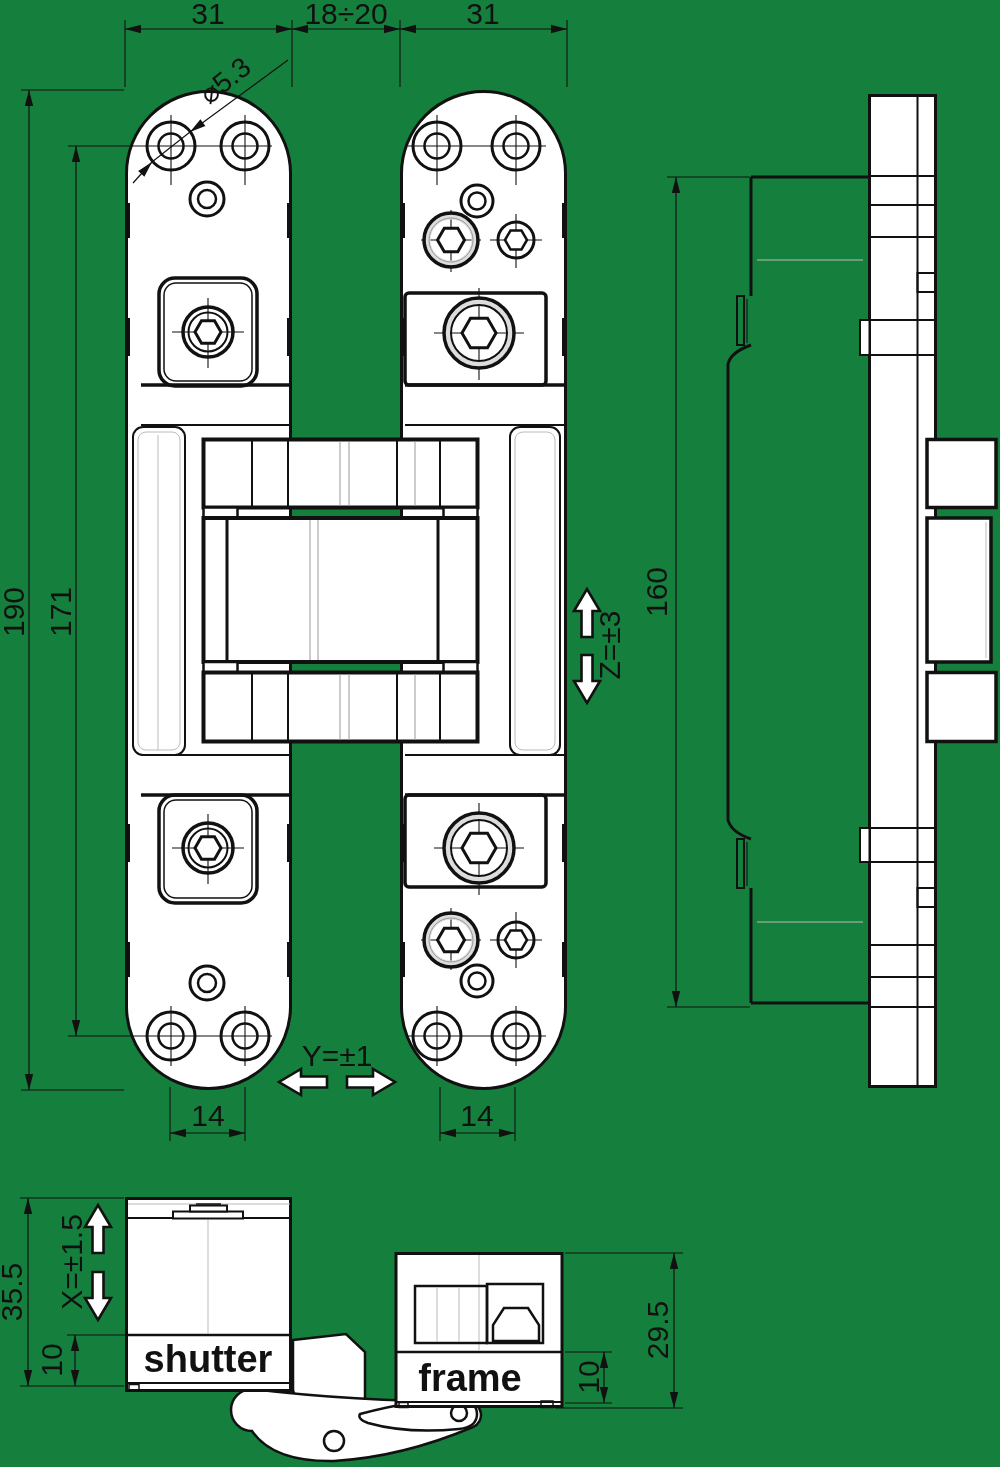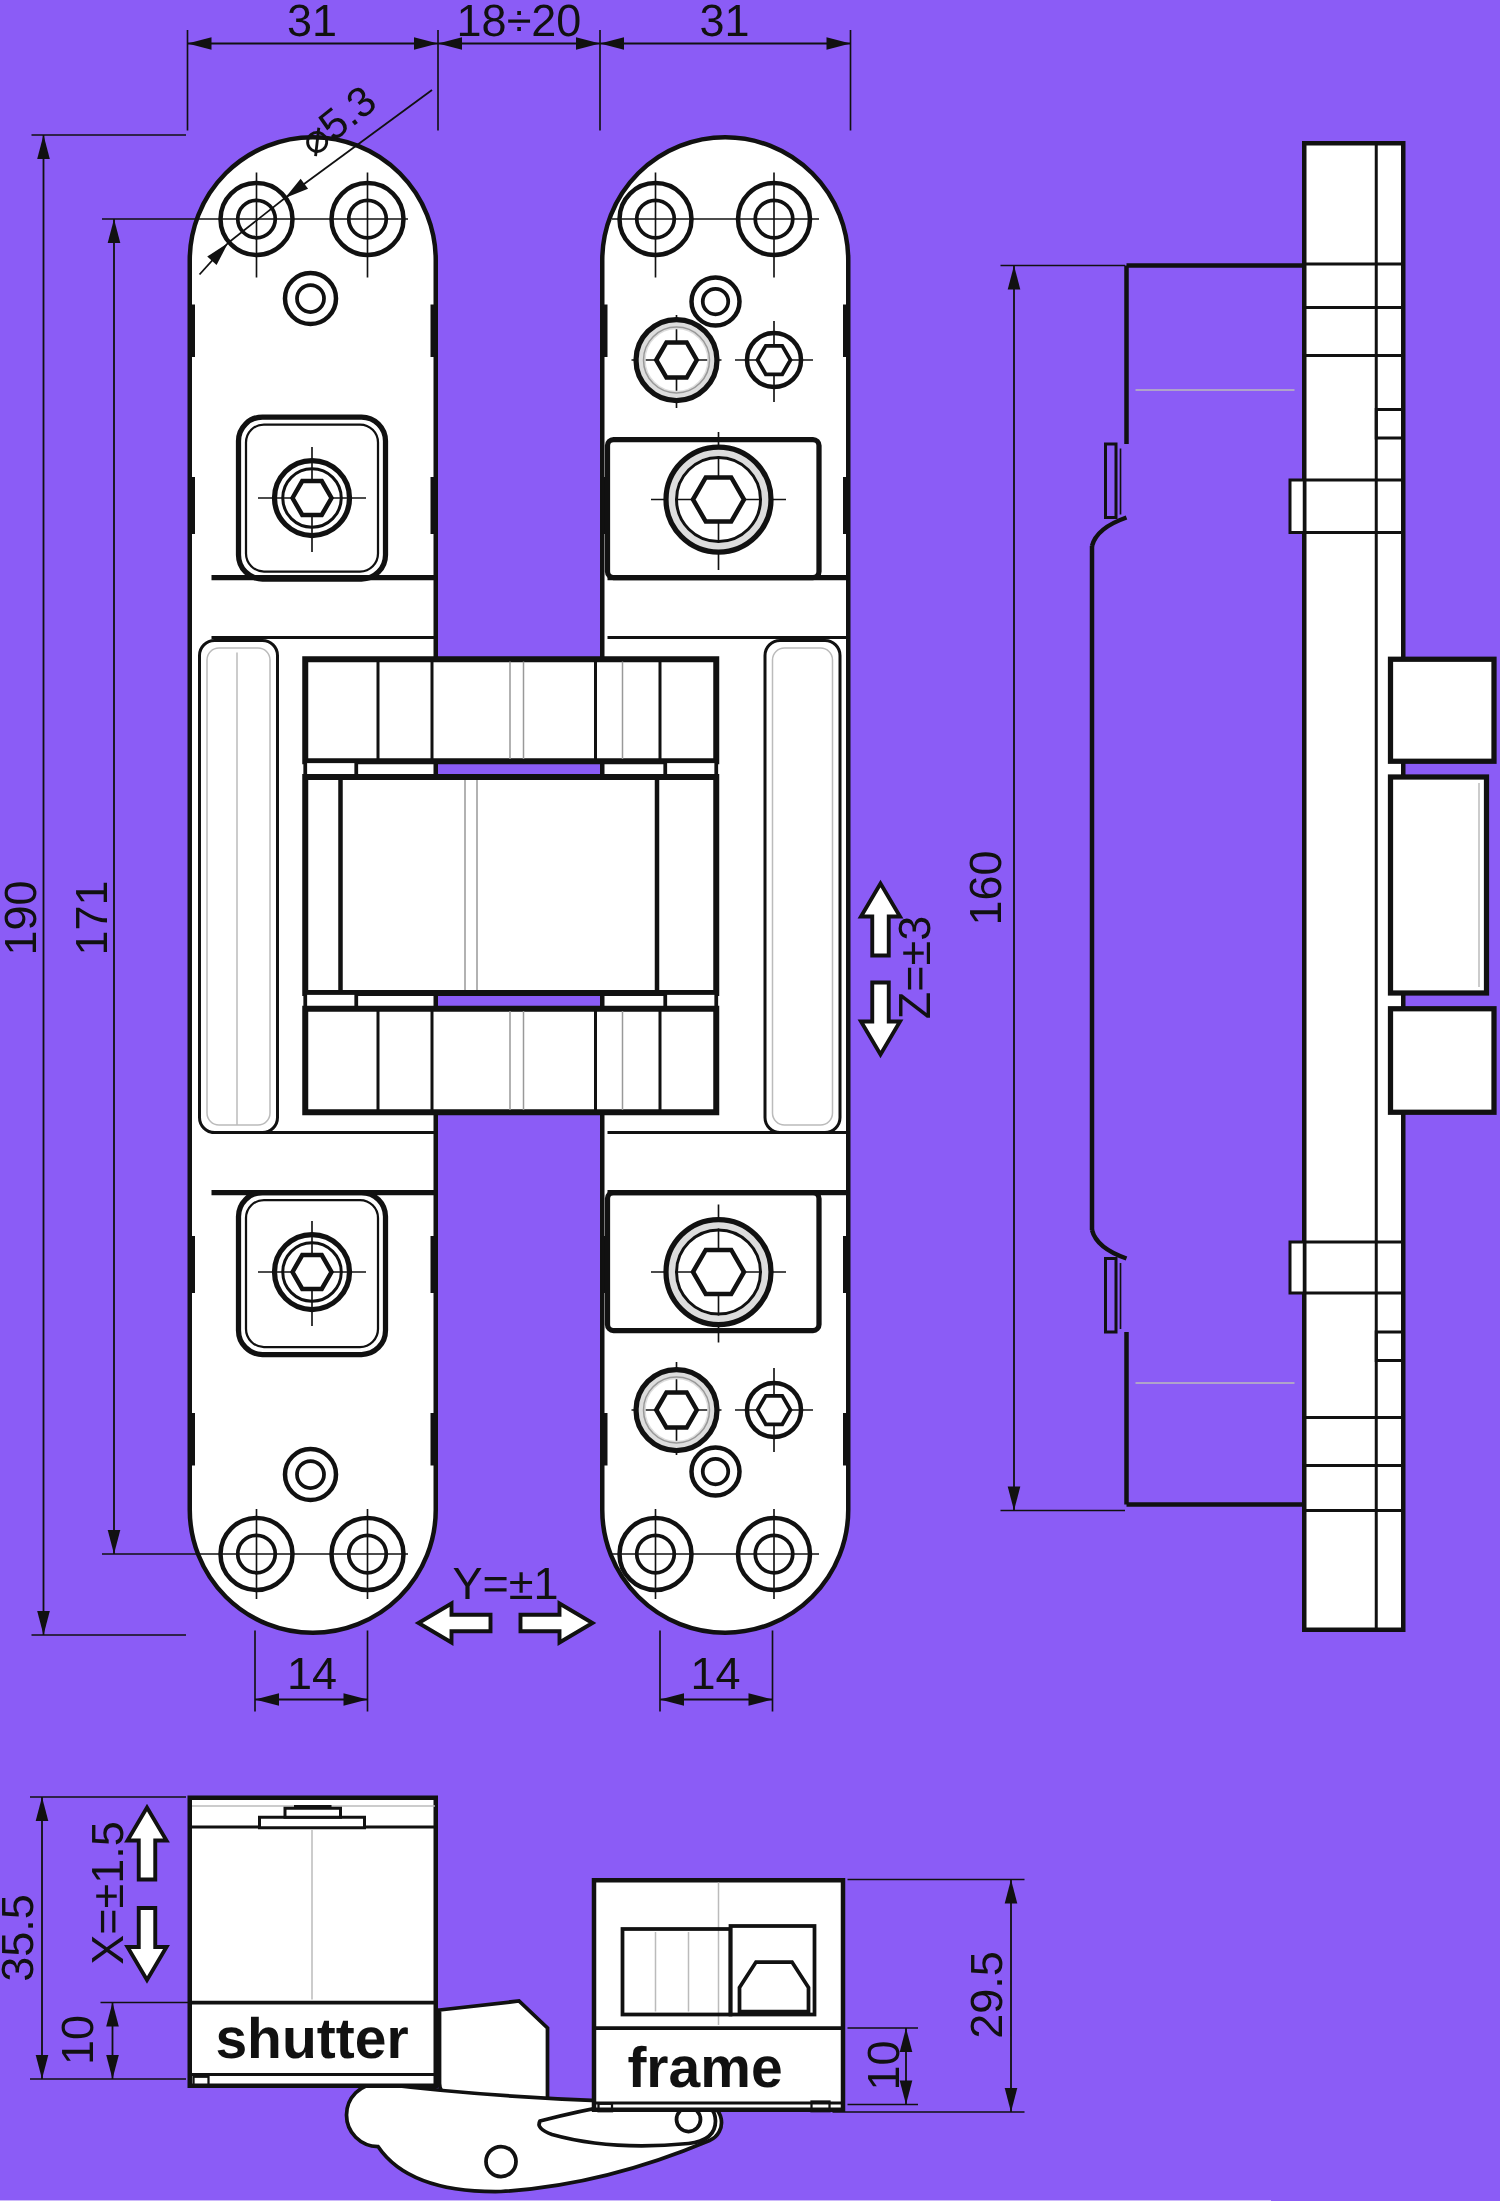--- a/index.html
+++ b/index.html
@@ -1,16 +1,16 @@
 <!DOCTYPE html>
 <html><head>
 <meta charset="utf-8">
 <style>
   html,body{margin:0;padding:0;background:#fff;}
-  .page{width:1000px;height:1467px;background:#8b5cf6;position:relative;}
+  .page{width:1000px;height:1467px;background:#15803d;position:relative;}
   svg{display:block;font-family:"Liberation Sans",sans-serif;}
   .s4{stroke:#111;stroke-width:4;fill:none;}
   .s35{stroke:#111;stroke-width:3.5;fill:none;}
   .s3{stroke:#111;stroke-width:3;fill:none;}
   .s25{stroke:#111;stroke-width:2.5;fill:none;}
   .s2{stroke:#111;stroke-width:2;fill:none;}
   .s15{stroke:#111;stroke-width:1.5;fill:none;}
   .thin{stroke:#111;stroke-width:1.1;fill:none;}
   .g1{stroke:#bbb;stroke-width:1;fill:none;}
   .g2{stroke:#999;stroke-width:1;fill:none;}

